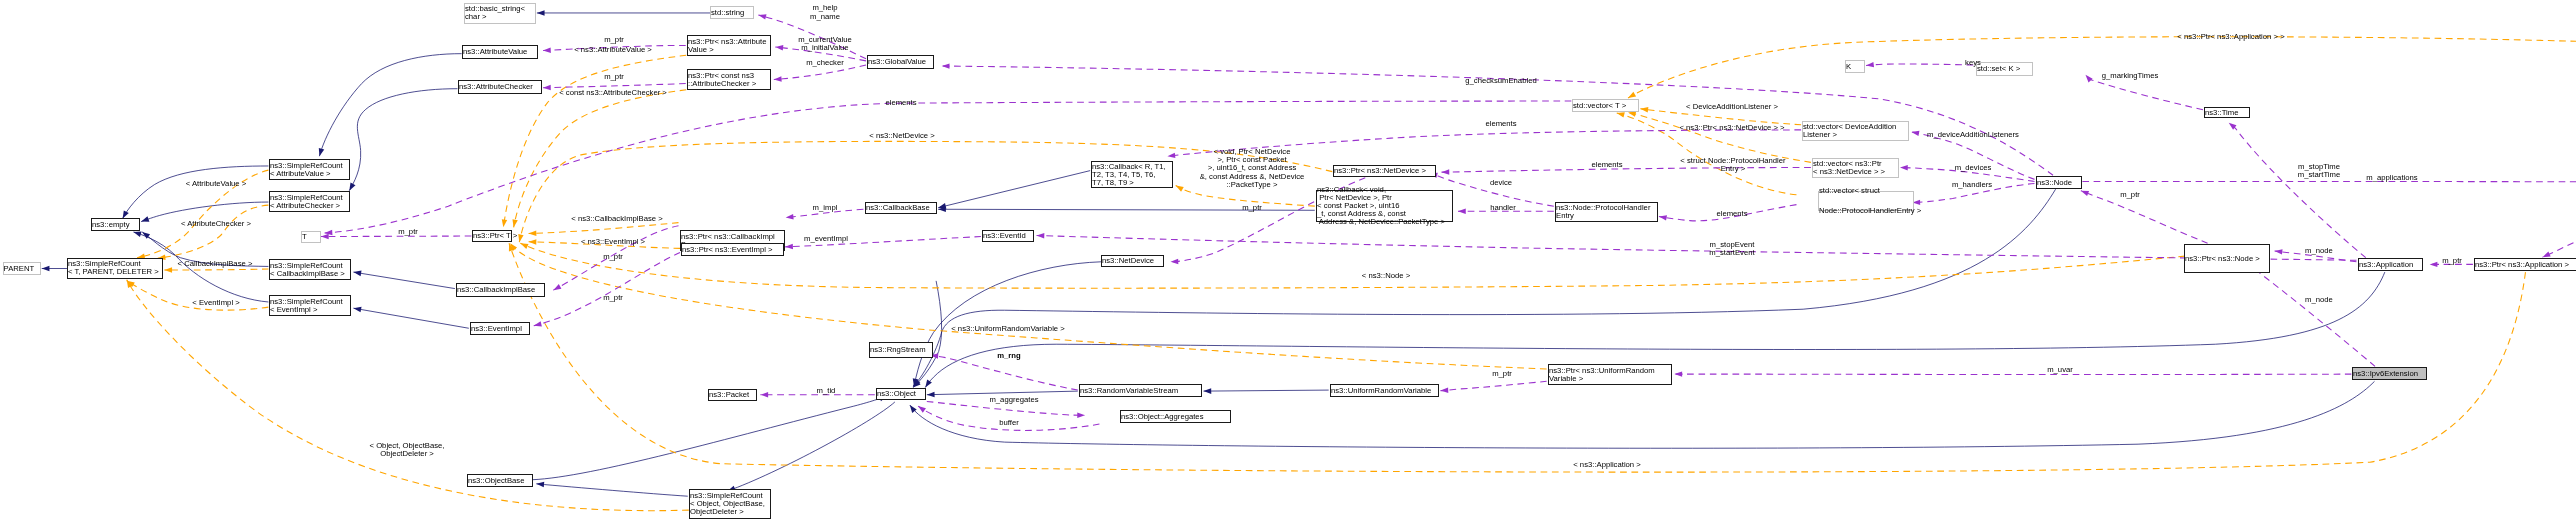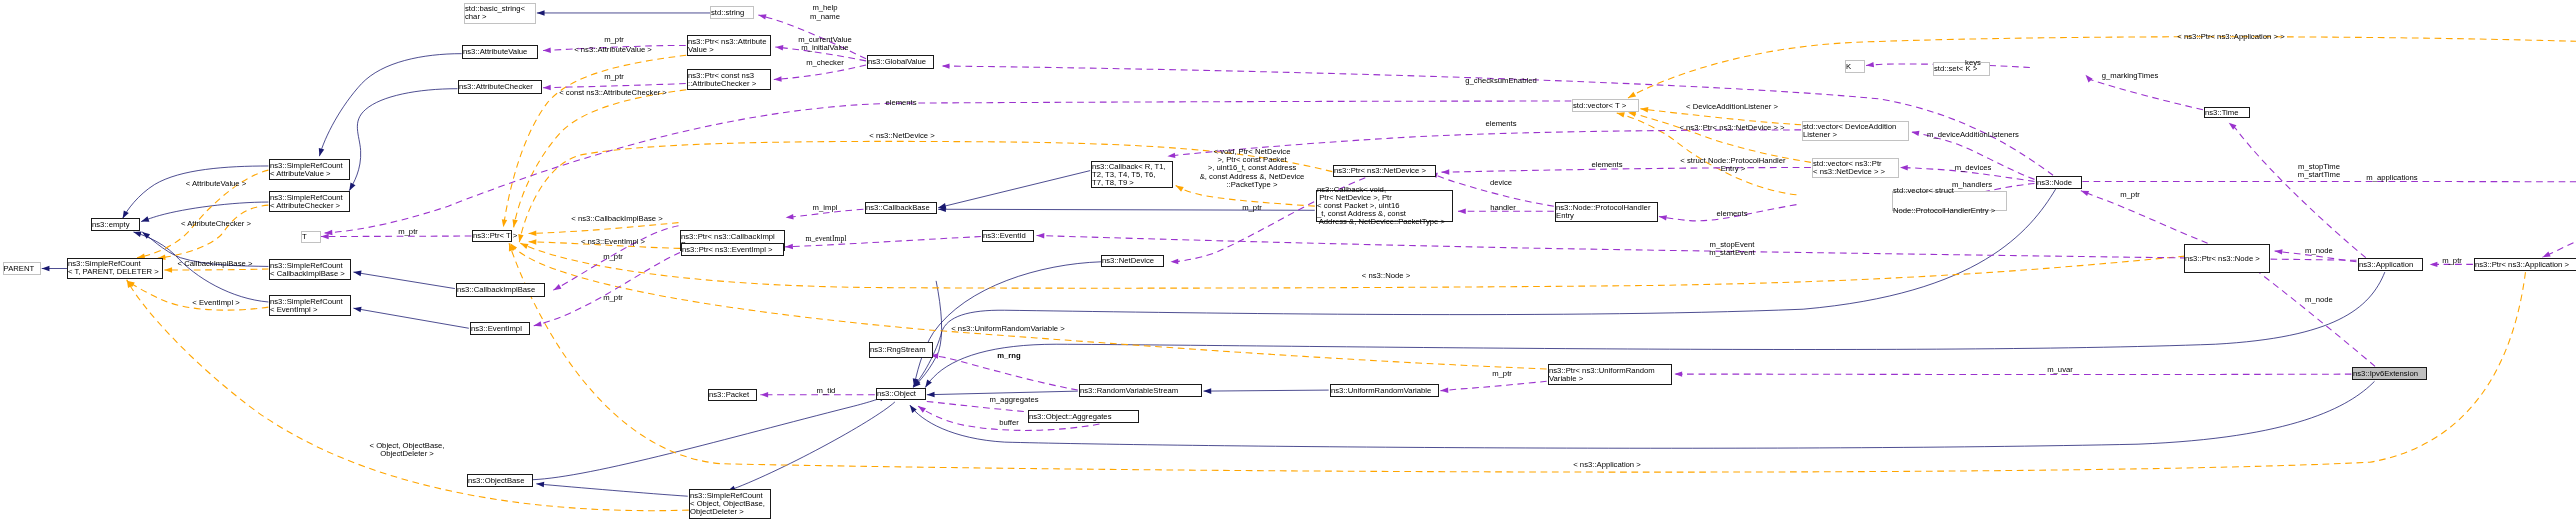--- a/index.html
+++ b/index.html
@@ -354,34 +354,34 @@
       <div class="nodebox k-ns3" style="left: 1091px; top: 161px; width: 82px; height: 27px;"><span>ns3::Callback&lt; R, T1,</span><span>T2, T3, T4, T5, T6,</span><span>T7, T8, T9 &gt;</span></div>
       <div class="nodebox k-ns3" style="left: 865px; top: 202px; width: 72px; height: 12.4px;"><span>ns3::CallbackBase</span></div>
       <div class="nodebox k-ns3" style="left: 982px; top: 230px; width: 52px; height: 12px;"><span>ns3::EventId</span></div>
       <div class="nodebox k-ns3" style="left: 1101px; top: 255px; width: 63px; height: 12px;"><span>ns3::NetDevice</span></div>
       <div class="nodebox k-ns3" style="left: 1333px; top: 165px; width: 103px; height: 12px;"><span>ns3::Ptr&lt; ns3::NetDevice &gt;</span></div>
       <div class="nodebox k-ns3" style="left: 1316px; top: 190px; width: 137px; height: 32px;"><span>ns3::Callback&lt; void,</span><span> Ptr&lt; NetDevice &gt;, Ptr</span><span>&lt; const Packet &gt;, uint16</span><span>_t, const Address &amp;, const</span><span> Address &amp;, NetDevice::PacketType &gt;</span></div>
       <div class="nodebox k-ns3" style="left: 1555px; top: 202px; width: 103px; height: 19.6px;"><span>ns3::Node::ProtocolHandler</span><span>Entry</span></div>
       <div class="nodebox k-std" style="left: 1572px; top: 99px; width: 67px; height: 13.4px;"><span>std::vector&lt; T &gt;</span></div>
       <div class="nodebox k-std" style="left: 1802px; top: 121px; width: 107px; height: 19.6px;"><span>std::vector&lt; DeviceAddition</span><span>Listener &gt;</span></div>
       <div class="nodebox k-std" style="left: 1812px; top: 158px; width: 87px; height: 19.6px;"><span>std::vector&lt; ns3::Ptr</span><span>&lt; ns3::NetDevice &gt; &gt;</span></div>
-      <div class="nodebox k-std" style="left: 1892px; top: 191px; width: 115px; height: 19.6px; gap: 12px;"><span>std::vector&lt; struct</span><span>Node::ProtocolHandlerEntry &gt;</span></div>
+      <div class="nodebox k-std" style="left: 1818px; top: 191px; width: 96px; height: 19.6px; gap: 12px;"><span>std::vector&lt; struct</span><span>Node::ProtocolHandlerEntry &gt;</span></div>
       <div class="nodebox k-std" style="left: 1845px; top: 60px; width: 20px; height: 13px;"><span>K</span></div>
-      <div class="nodebox k-std" style="left: 1933px; top: 62px; width: 57px; height: 14px;"><span>std::set&lt; K &gt;</span></div>
+      <div class="nodebox k-std" style="left: 1976px; top: 62px; width: 57px; height: 14px;"><span>std::set&lt; K &gt;</span></div>
       <div class="nodebox k-ns3" style="left: 2204px; top: 107px; width: 46px; height: 11.3px;"><span>ns3::Time</span></div>
       <div class="nodebox k-ns3" style="left: 2036px; top: 176px; width: 46px; height: 13px;"><span>ns3::Node</span></div>
       <div class="nodebox k-ns3" style="left: 2184px; top: 244px; width: 86px; height: 29px;"><span>ns3::Ptr&lt; ns3::Node &gt;</span></div>
       <div class="nodebox k-ns3" style="left: 2358px; top: 258px; width: 65px; height: 13.4px;"><span>ns3::Application</span></div>
       <div class="nodebox k-ns3" style="left: 2474px; top: 258px; width: 107px; height: 13.4px;"><span>ns3::Ptr&lt; ns3::Application &gt;</span></div>
       <div class="nodebox k-focus" style="left: 2352px; top: 367px; width: 75px; height: 13.4px;"><span>ns3::Ipv6Extension</span></div>
       <div class="nodebox k-ns3" style="left: 869px; top: 342px; width: 64px; height: 16px;"><span>ns3::RngStream</span></div>
       <div class="nodebox k-ns3" style="left: 708px; top: 389px; width: 49px; height: 12.4px;"><span>ns3::Packet</span></div>
       <div class="nodebox k-ns3" style="left: 876px; top: 388px; width: 50px; height: 12.4px;"><span>ns3::Object</span></div>
       <div class="nodebox k-ns3" style="left: 1079px; top: 384px; width: 123px; height: 13px;"><span>ns3::RandomVariableStream</span></div>
-      <div class="nodebox k-ns3" style="left: 1028px; top: 410px; width: 111px; height: 13px;"><span>ns3::Object::Aggregates</span></div>
+      <div class="nodebox k-ns3" style="left: 1120px; top: 410px; width: 111px; height: 13px;"><span>ns3::Object::Aggregates</span></div>
       <div class="nodebox k-ns3" style="left: 1330px; top: 384px; width: 109px; height: 13.4px;"><span>ns3::UniformRandomVariable</span></div>
       <div class="nodebox k-ns3" style="left: 1548px; top: 364px; width: 124px; height: 21px;"><span>ns3::Ptr&lt; ns3::UniformRandom</span><span>Variable &gt;</span></div>
       <div class="nodebox k-ns3" style="left: 467px; top: 474px; width: 66px; height: 13.4px;"><span>ns3::ObjectBase</span></div>
       <div class="nodebox k-ns3" style="left: 689px; top: 489px; width: 82px; height: 30px;"><span>ns3::SimpleRefCount</span><span>&lt; Object, ObjectBase,</span><span>ObjectDeleter &gt;</span></div>
     </div>
   <div id="label-layer">
       <div class="elabel" style="left: 825px; top: 12.4px;">m_help
 m_name</div>
       <div class="elabel" style="left: 825px; top: 44px;">m_currentValue
 m_initialValue</div>
@@ -393,21 +393,21 @@
       <div class="elabel" style="left: 216px; top: 184px;">&lt; AttributeValue &gt;</div>
       <div class="elabel" style="left: 216px; top: 224px;">&lt; AttributeChecker &gt;</div>
       <div class="elabel" style="left: 408px; top: 232px;">m_ptr</div>
       <div class="elabel" style="left: 215px; top: 264px;">&lt; CallbackImplBase &gt;</div>
       <div class="elabel" style="left: 216px; top: 303px;">&lt; EventImpl &gt;</div>
       <div class="elabel" style="left: 617px; top: 219px;">&lt; ns3::CallbackImplBase &gt;</div>
       <div class="elabel" style="left: 613px; top: 242px;">&lt; ns3::EventImpl &gt;</div>
       <div class="elabel" style="left: 613px; top: 257px;">m_ptr</div>
       <div class="elabel" style="left: 613px; top: 298px;">m_ptr</div>
       <div class="elabel" style="left: 825px; top: 208px;">m_impl</div>
-      <div class="elabel" style="left: 826px; top: 239px; font-family: Liberation Serif, serif;">m_eventImpl</div>
+      <div class="elabel" style="left: 826px; top: 239px;">m_eventImpl</div>
       <div class="elabel" style="left: 902px; top: 136px;">&lt; ns3::NetDevice &gt;</div>
       <div class="elabel" style="left: 901px; top: 103px;">elements</div>
       <div class="elabel" style="left: 1501px; top: 81px;">g_checksumEnabled</div>
       <div class="elabel" style="left: 1252px; top: 169px;">&lt; void, Ptr&lt; NetDevice
 &gt;, Ptr&lt; const Packet
 &gt;, uint16_t, const Address
 &amp;, const Address &amp;, NetDevice
 ::PacketType &gt;</div>
       <div class="elabel" style="left: 1252px; top: 208px;">m_ptr</div>
       <div class="elabel" style="left: 1501px; top: 124px;">elements</div>

